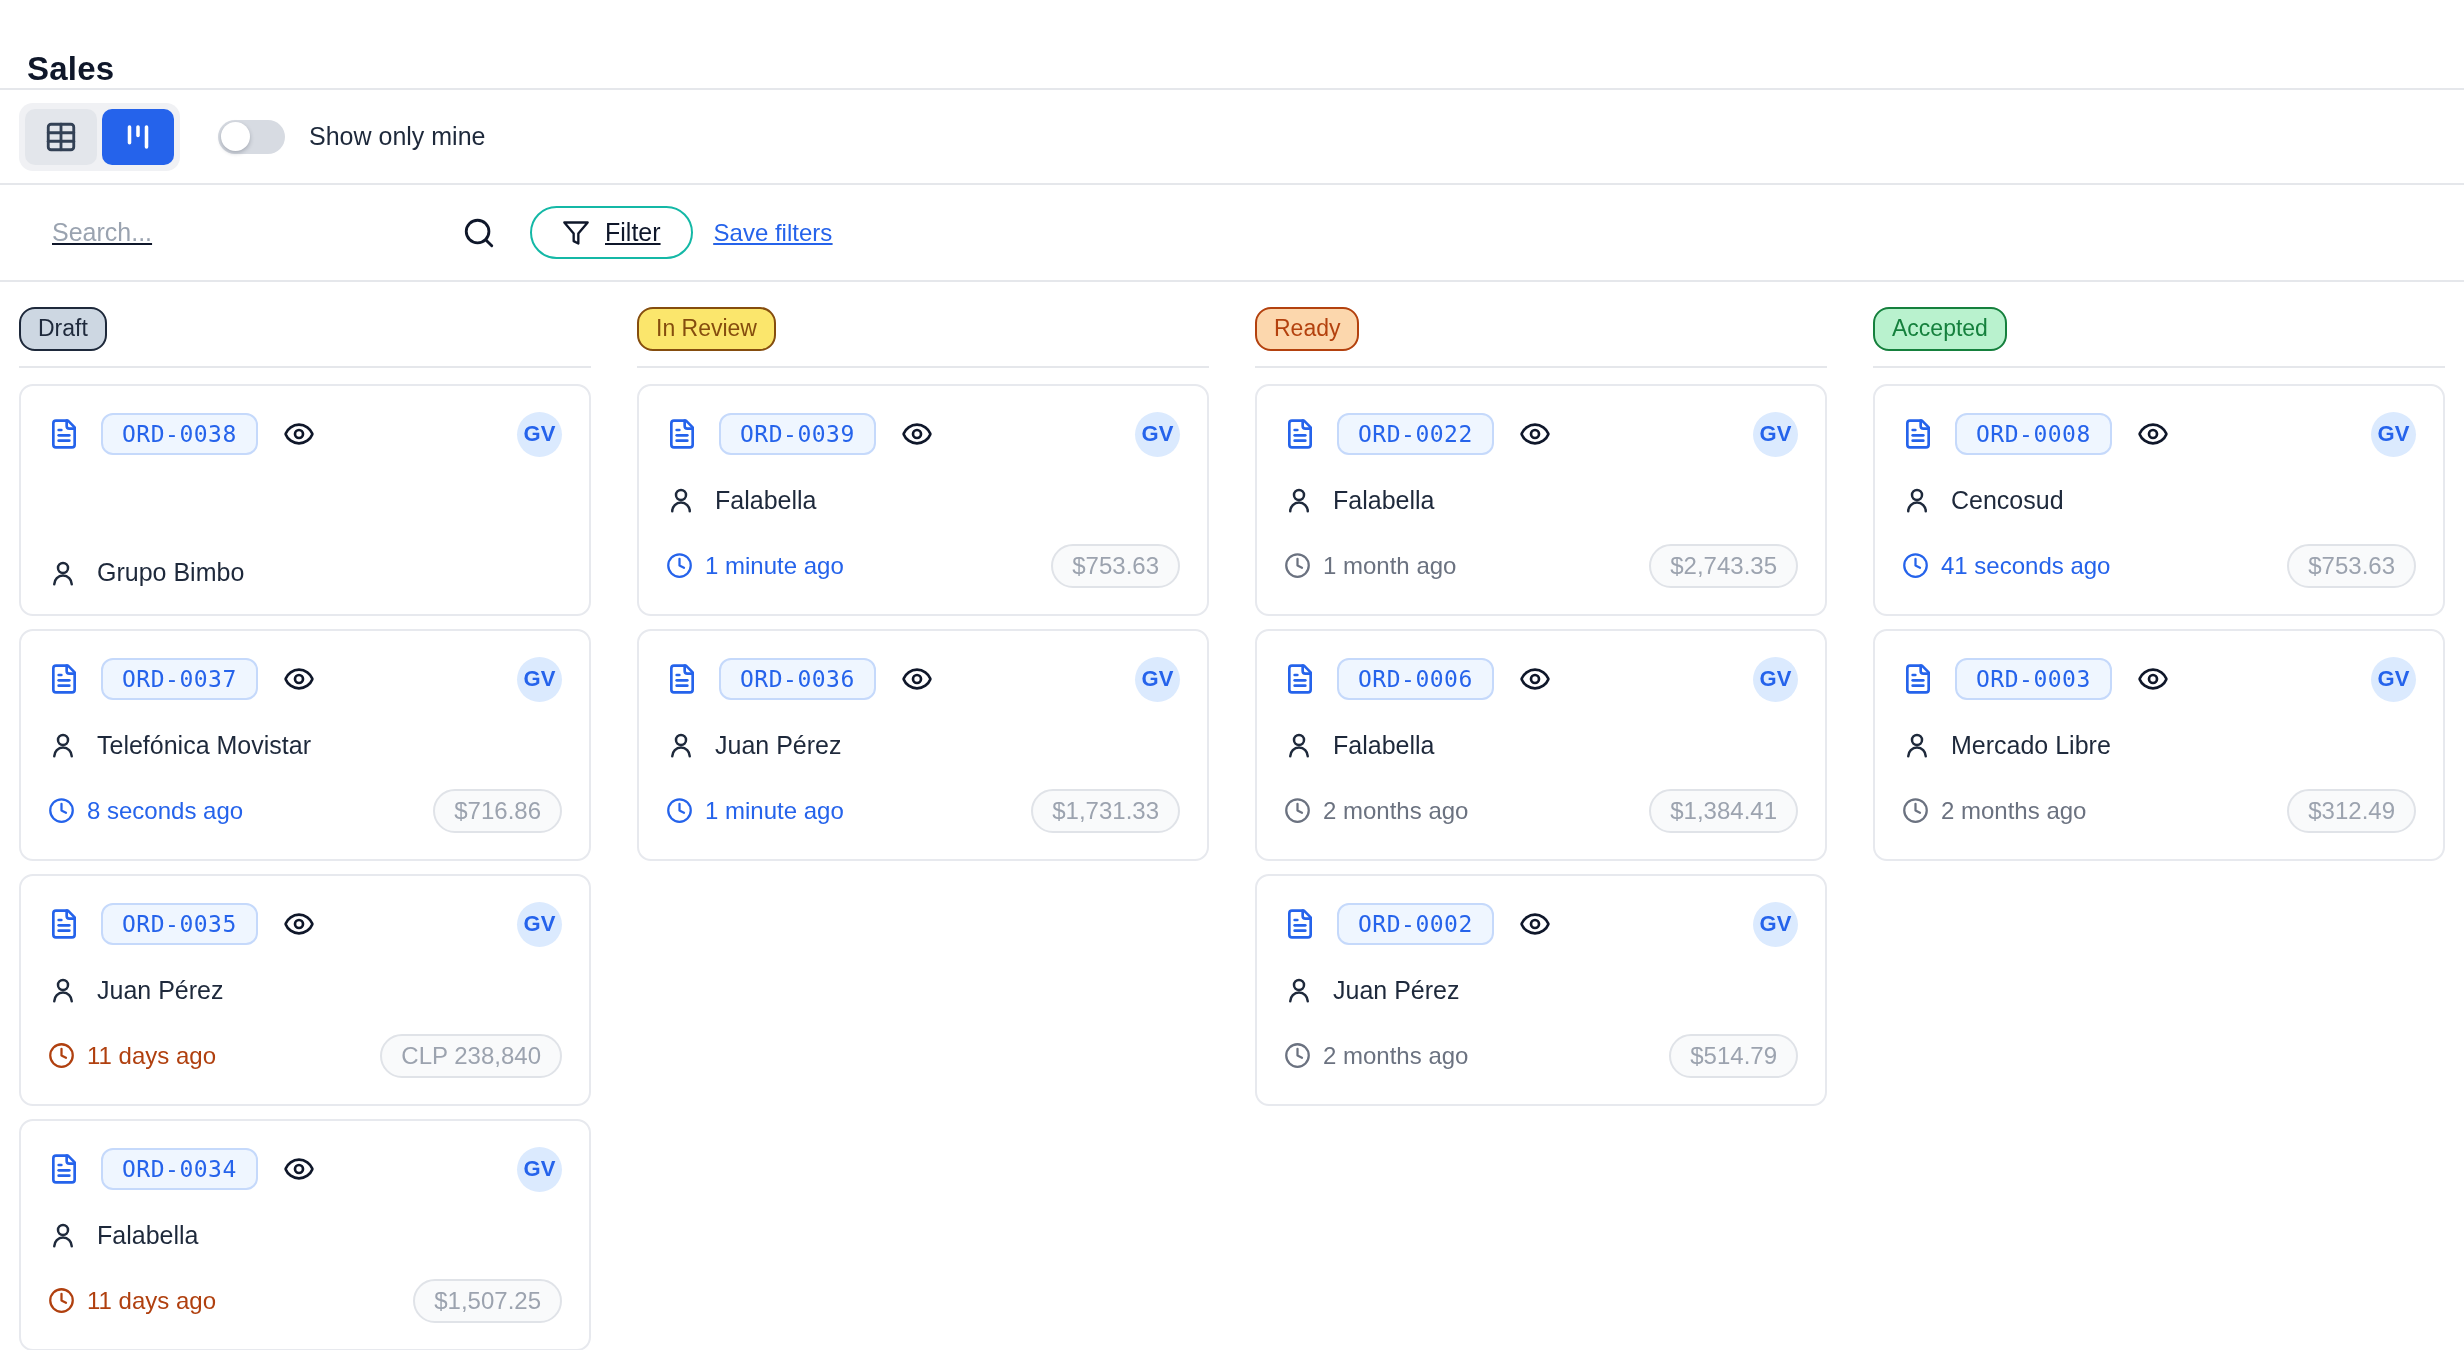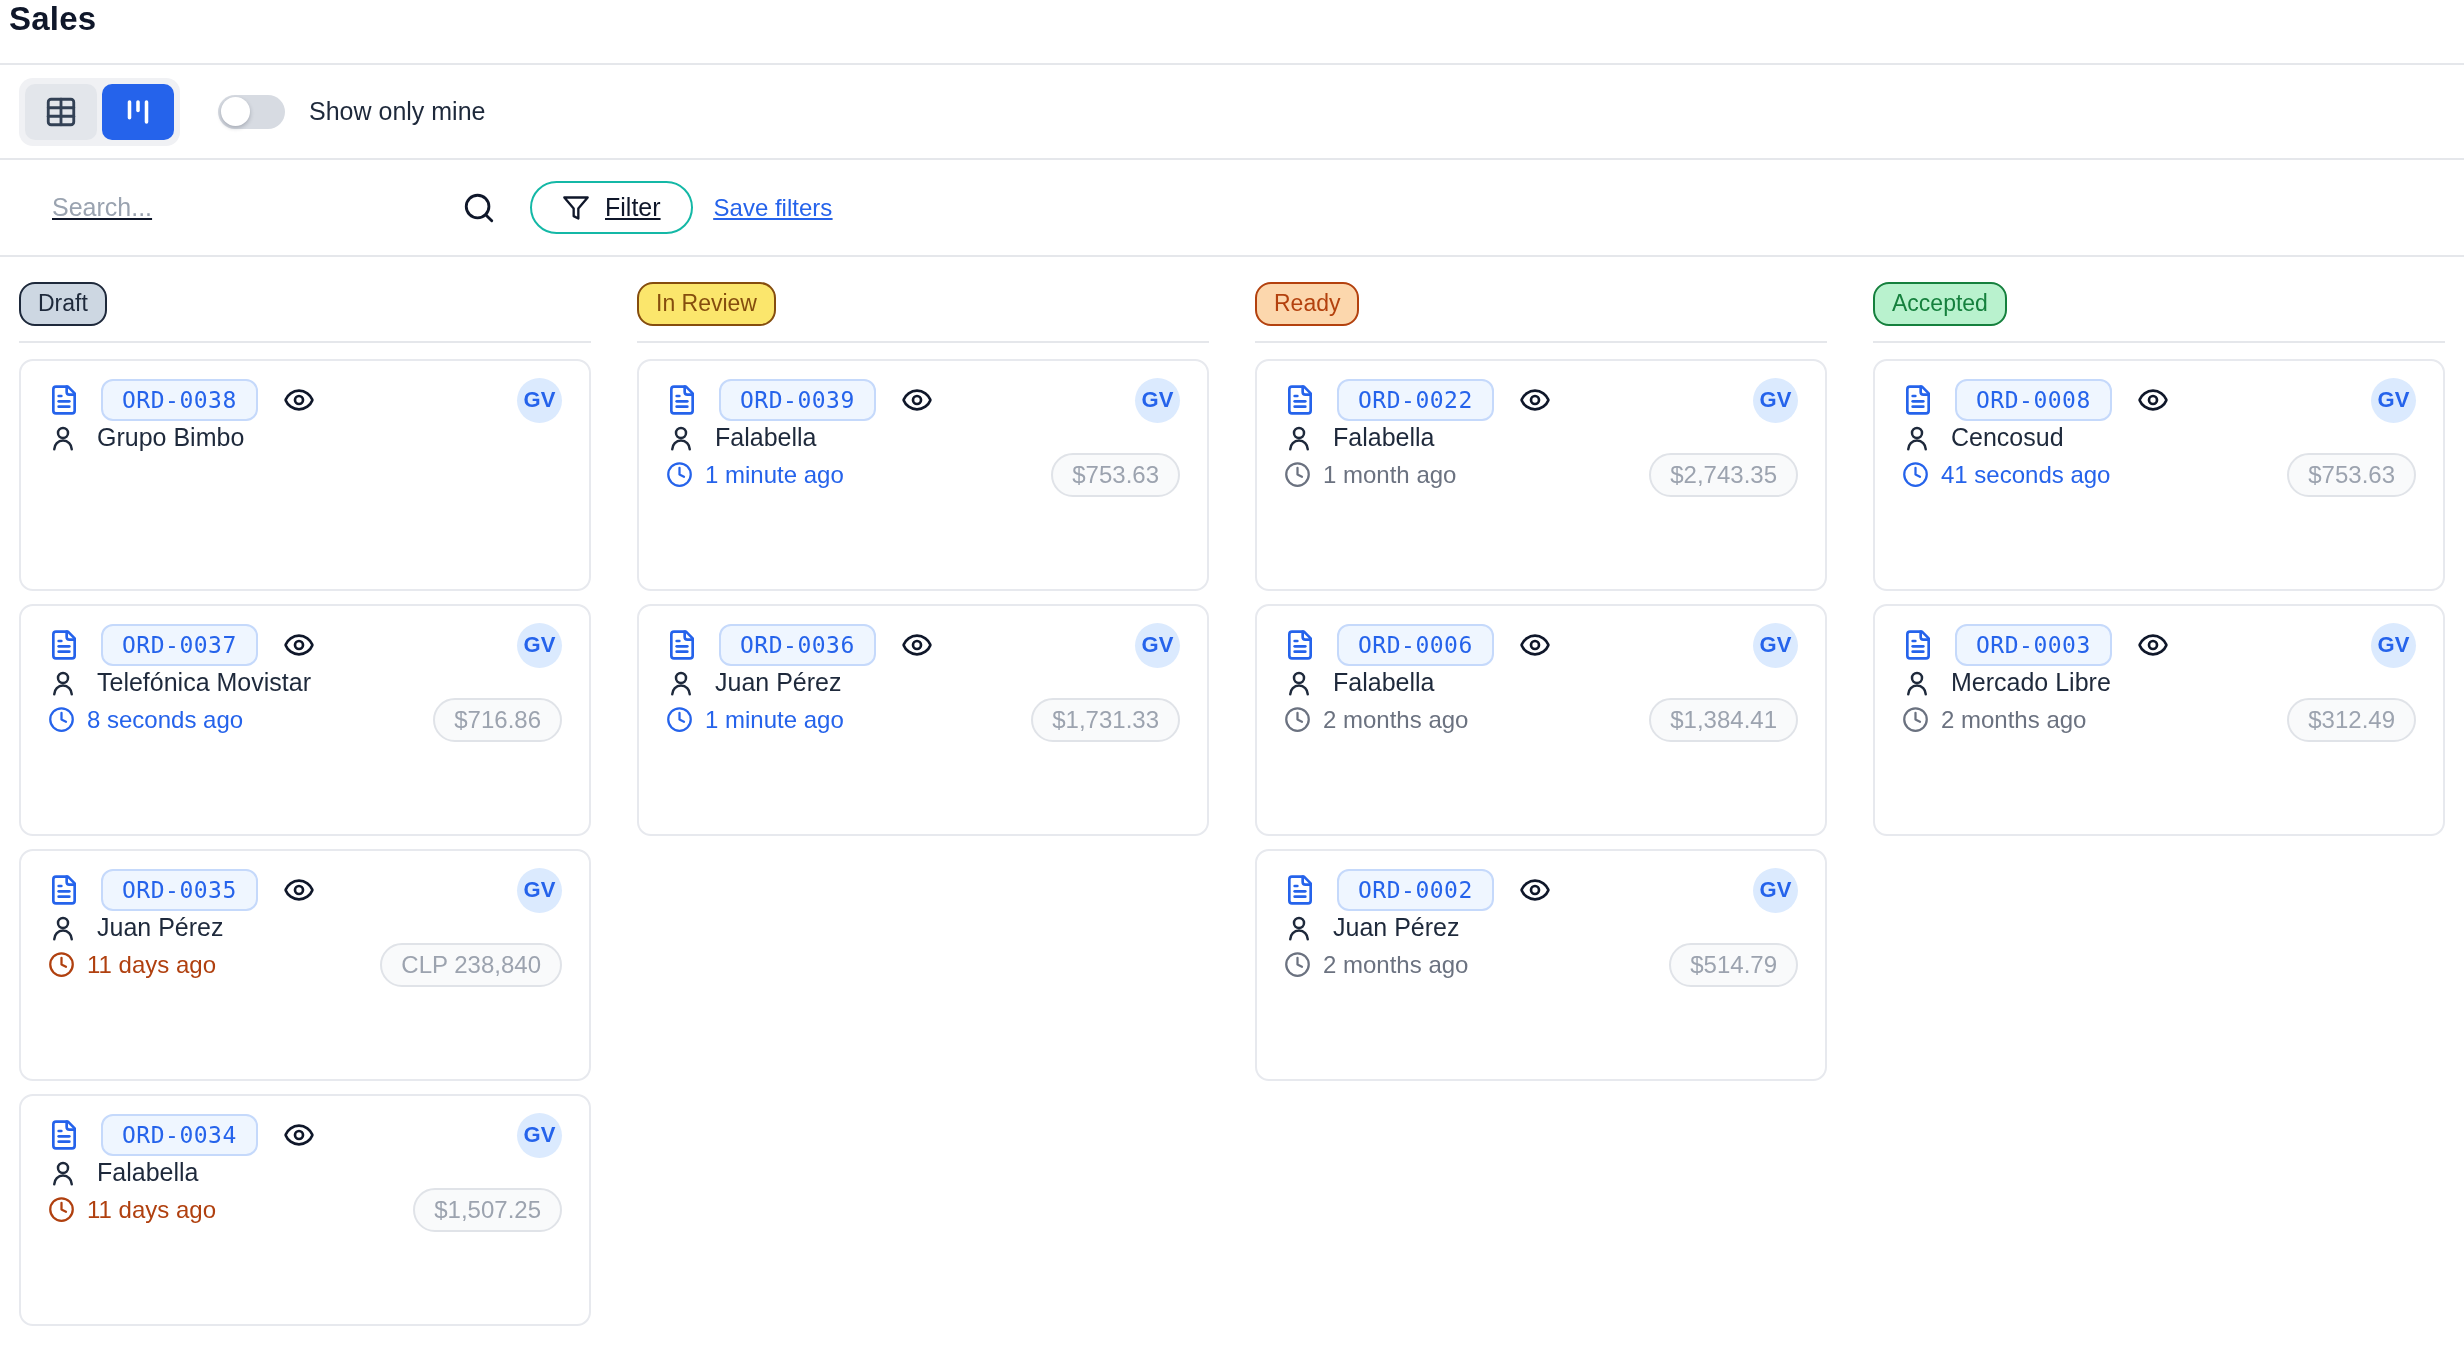--- a/index.html
+++ b/index.html
@@ -1,20 +1,20 @@
 <!DOCTYPE html>
 <html><head>
 <meta charset="utf-8">
 <style>
   * { box-sizing: border-box; margin: 0; padding: 0; }
   html,body { width: 2464px; height: 1350px; background:#fff; overflow:hidden;
     font-family:"Liberation Sans", sans-serif; color:#0f172a; }
 
   
-  .header-row { height:65px; display:flex; align-items:flex-start; padding:0 9px;
+  .header-row { height:90px; display:flex; align-items:flex-end; padding:0 27px;
     border-bottom:2px solid #e5e7eb; }
   .page-title { font-size:33px; font-weight:700; color:#0f172a; letter-spacing:.2px; }
 
   .toolbar-row { height:95px; display:flex; align-items:center; padding:16px 19px;
     border-bottom:2px solid #e5e7eb; }
   .view-group { display:flex; gap:5px; background:#f0f1f4; border-radius:14px; padding:6px; }
   .view-btn { width:72px; height:56px; border:none; border-radius:10px; display:flex;
     align-items:center; justify-content:center; cursor:pointer; background:#e3e6eb; }
   .view-btn.active { background:#2563eb; }
   .switch { margin-left:38px; width:67px; height:34px; border-radius:17px; background:#d7dbe2;
@@ -36,21 +36,21 @@
 
   
   .board { padding:25px 19px 0; display:grid; grid-template-columns:repeat(4,1fr);
     column-gap:46px; align-items:start; }
   .status-badge { display:inline-flex; align-items:center; font-size:23px; font-weight:500;
     line-height:1.2; padding:6px 17px; border:2px solid; border-radius:16px; }
   .col-divider { height:2px; background:#e5e7eb; margin-top:15px; }
   .card-list { margin-top:16px; display:flex; flex-direction:column; gap:13px; }
 
   .card { background:#fff; border:2px solid #e7e9ee; border-radius:14px; height:232px;
-    padding:17px 27px; display:flex; flex-direction:column; 
+    padding:26px 27px; display:flex; flex-direction:column; justify-content:space-between;
     cursor:pointer; }
   .card-row { display:flex; align-items:center; }
   .icon { display:flex; flex-shrink:0; }
   .order-pill { margin-left:21px; font-family:"DejaVu Sans Mono", monospace; font-size:23px;
     font-weight:500; color:#2563eb; background:#eff6ff; border:2px solid #c5d9fb;
     border-radius:12px; padding:6px 19px; letter-spacing:.5px; }
   .eye { margin-left:25px; }
   .avatar { margin-left:auto; width:45px; height:45px; border-radius:50%; background:#dbeafe;
     color:#2563eb; font-size:22px; font-weight:600; display:flex; align-items:center;
     justify-content:center; }

